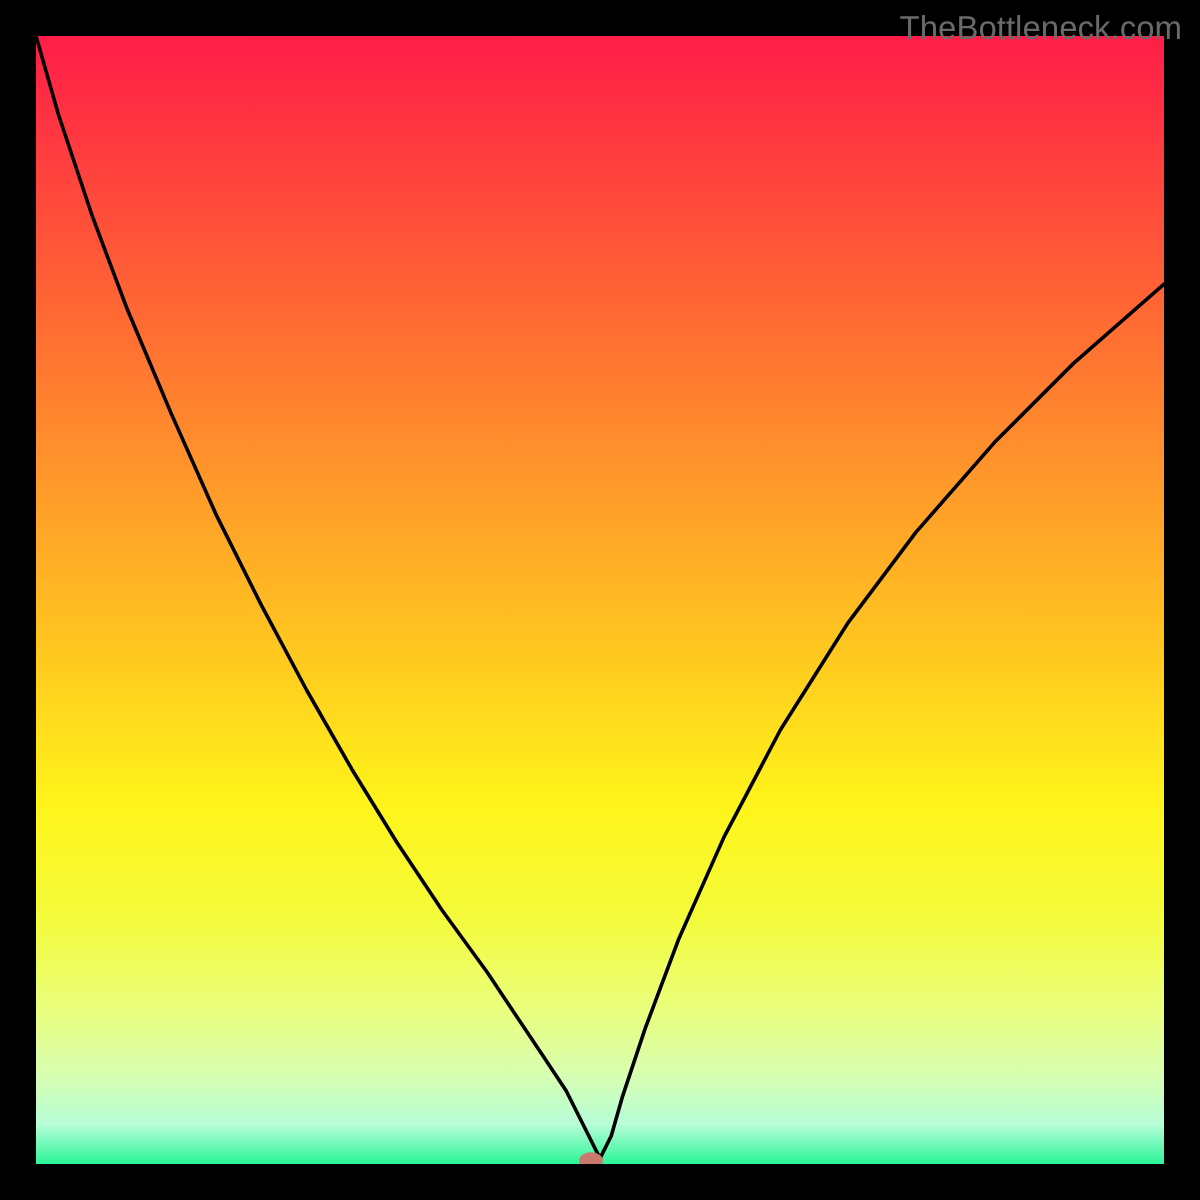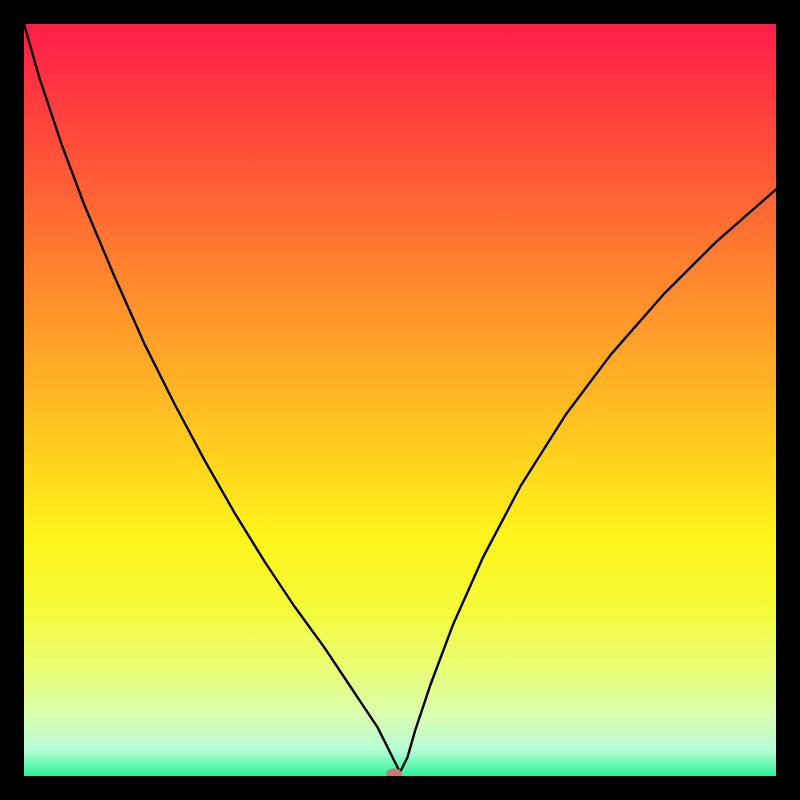--- a/index.html
+++ b/index.html
@@ -34,20 +34,21 @@
     height: 752px;
   }
   svg {
     display: block;
   }
 </style>
 </head>
 <body>
 
 <div class="container">
+  <div class="watermark">TheBottleneck.com</div>
   <div class="plot">
     <svg id="chart-svg" width="752" height="752" viewBox="0 0 752 752" xmlns="http://www.w3.org/2000/svg">
         <defs>
           <linearGradient id="bg-grad" x1="0" y1="0" x2="0" y2="1">
             <stop offset="0%" stop-color="#ff1d48"></stop>
             <stop offset="10%" stop-color="#ff3b3f"></stop>
             <stop offset="25%" stop-color="#ff6a33"></stop>
             <stop offset="40%" stop-color="#ff9a2a"></stop>
             <stop offset="55.00000000000001%" stop-color="#ffc91f"></stop>
             <stop offset="68%" stop-color="#fff41a"></stop>

